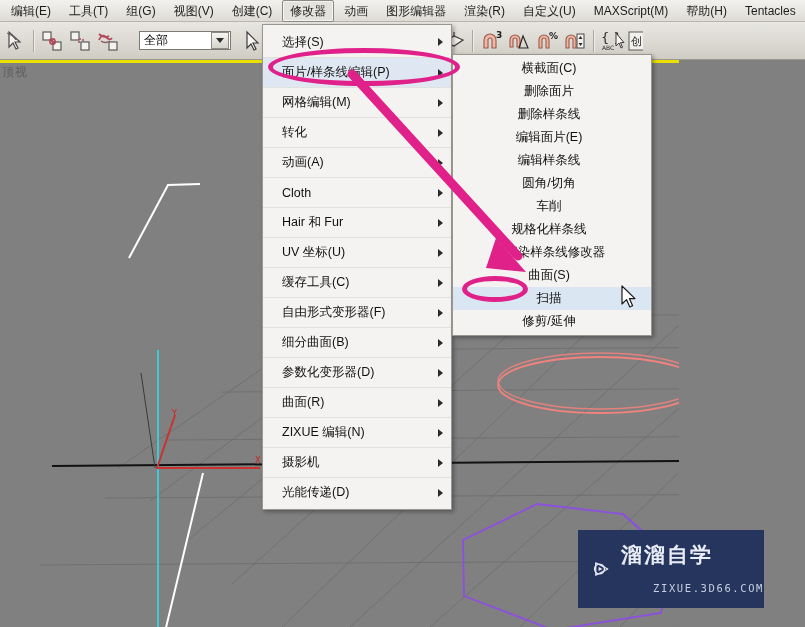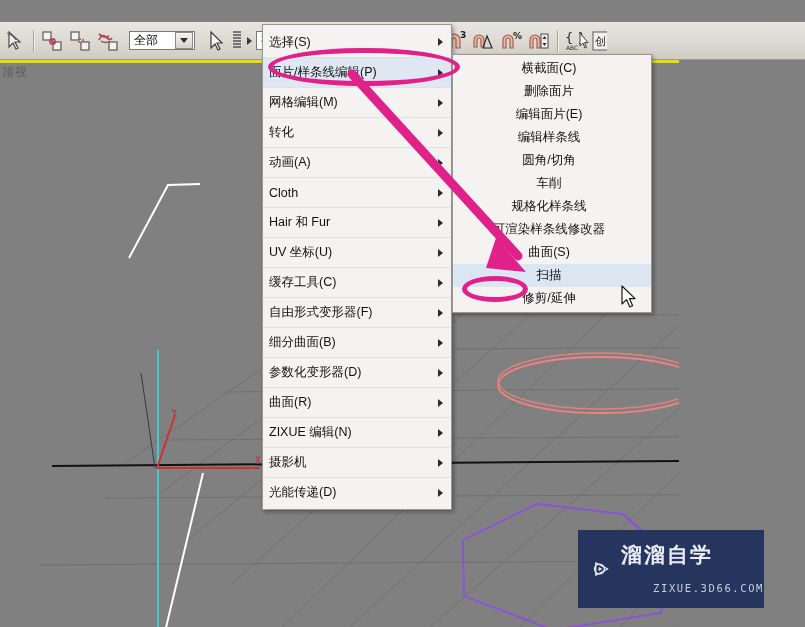--- a/index.html
+++ b/index.html
@@ -79,21 +79,21 @@
     box-shadow:2px 2px 4px rgba(0,0,0,.32);
     box-sizing:border-box;padding:2px 0;
   }
   .popup.main{left:262px;top:24px;width:190px;}
   .popup.sub{left:452px;top:54px;width:200px;}
   .mi{
     position:relative;height:30px;display:flex;align-items:center;
     font-size:12.5px;color:#111;padding:0 20px 0 14px;box-sizing:border-box;
     border-top:1px solid #e3e1dd;white-space:nowrap;
   }
-  .popup.main .mi{padding-left:6px;}
+  .popup.main .mi{padding-left:19px;}
   .mi:first-child{border-top:none;}
   .mi.hl{background:#dfe8f2;}
   .mi .caret{
     position:absolute;right:8px;top:50%;transform:translateY(-50%);
     width:0;height:0;border-top:4px solid transparent;border-bottom:4px solid transparent;
     border-left:5px solid #2b2b2b;
   }
   .popup.sub .mi{height:23px;border-top:none;padding-left:14px;font-size:12.5px;justify-content:center;}
   .popup.sub .mi.hl{background:#dbe6f3;}
 
@@ -124,20 +124,35 @@
     font-size:10.5px;color:#c8cee0;letter-spacing:1.6px;line-height:12px;
     font-family:"DejaVu Sans Mono",monospace;
     margin-left:32px;
   }
 </style>
 </head>
 <body>
 
 <div id="app">
 
+  <div class="menubar" id="menubar">
+      <div class="menubar-item">编辑(E)</div>
+      <div class="menubar-item">工具(T)</div>
+      <div class="menubar-item">组(G)</div>
+      <div class="menubar-item">视图(V)</div>
+      <div class="menubar-item">创建(C)</div>
+      <div class="menubar-item active">修改器</div>
+      <div class="menubar-item">动画</div>
+      <div class="menubar-item">图形编辑器</div>
+      <div class="menubar-item">渲染(R)</div>
+      <div class="menubar-item">自定义(U)</div>
+      <div class="menubar-item">MAXScript(M)</div>
+      <div class="menubar-item">帮助(H)</div>
+      <div class="menubar-item">Tentacles</div>
+    </div>
 
   <div class="toolbar">
 
     <div class="tb-ico">
       <svg width="26" height="26" viewBox="0 0 26 26">
         <path d="M7 4 L7 19 L11 15 L14 21 L16 20 L13 14 L18 14 Z" fill="#f2f0ec" stroke="#4a4a4a" stroke-width="1.2"></path>
         <path d="M5 5 q6 2 9 7" fill="none" stroke="#555" stroke-width="1"></path>
       </svg>
     </div>
 
@@ -164,21 +179,21 @@
 
     <div class="tb-ico">
       <svg width="26" height="26" viewBox="0 0 26 26">
         <rect x="14" y="14" width="8" height="8" fill="#f4f3f0" stroke="#5a5a5a" stroke-width="1.2"></rect>
         <path d="M4 12 q3-7 7-3 t6 1" fill="none" stroke="#b04a5a" stroke-width="1.8"></path>
         <path d="M4 6 q5 5 10 2" fill="none" stroke="#b04a5a" stroke-width="1.8"></path>
         <path d="M6 13 q4 3 9 0" fill="none" stroke="#8a5a6a" stroke-width="1.4"></path>
       </svg>
     </div>
 
-    <div class="tb-combo" style="width:66px;margin-left:6px;">
+    <div class="tb-combo" style="width:92px;margin-left:16px;">
       <span>全部</span>
       <span class="arrow">
           <i></i>
         </span>
     </div>
 
     <div class="tb-ico" style="margin-left:6px;">
       <svg width="26" height="26" viewBox="0 0 26 26">
         <path d="M8 4 L8 20 L12 16 L15 22 L17 21 L14 15 L19 15 Z" fill="#f6f5f2" stroke="#3c3c3c" stroke-width="1.2"></path>
       </svg>
@@ -415,20 +430,23 @@
     </div>
 
   <div class="popup sub" id="sub-menu">
       <div class="mi">
         <span>横截面(C)</span>
       </div>
       <div class="mi">
         <span>删除面片</span>
       </div>
       <div class="mi">
+        <span>删除样条线</span>
+      </div>
+      <div class="mi">
         <span>编辑面片(E)</span>
       </div>
       <div class="mi">
         <span>编辑样条线</span>
       </div>
       <div class="mi">
         <span>圆角/切角</span>
       </div>
       <div class="mi">
         <span>车削</span>

